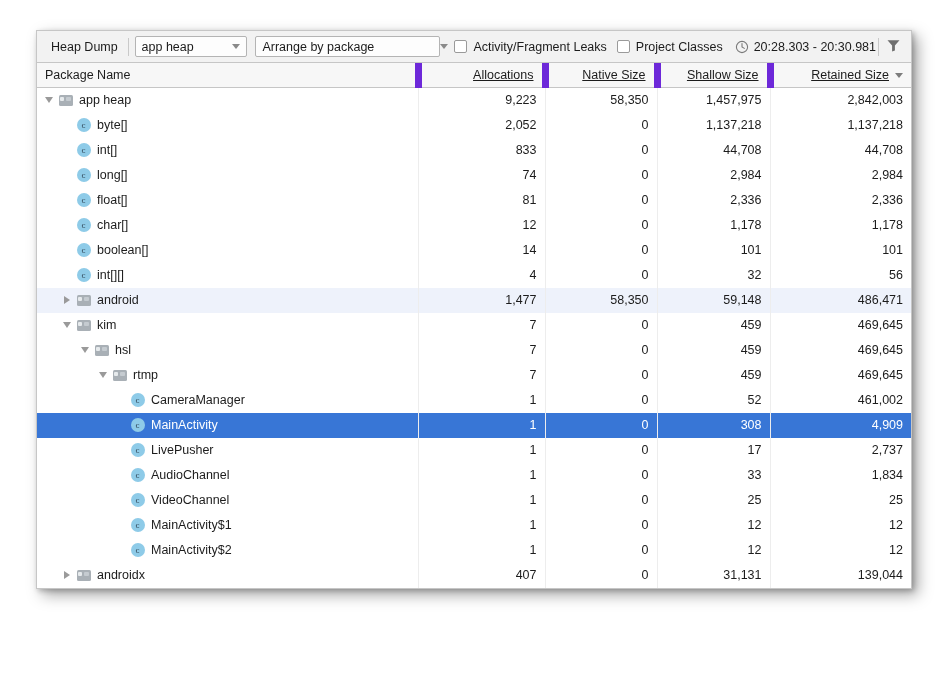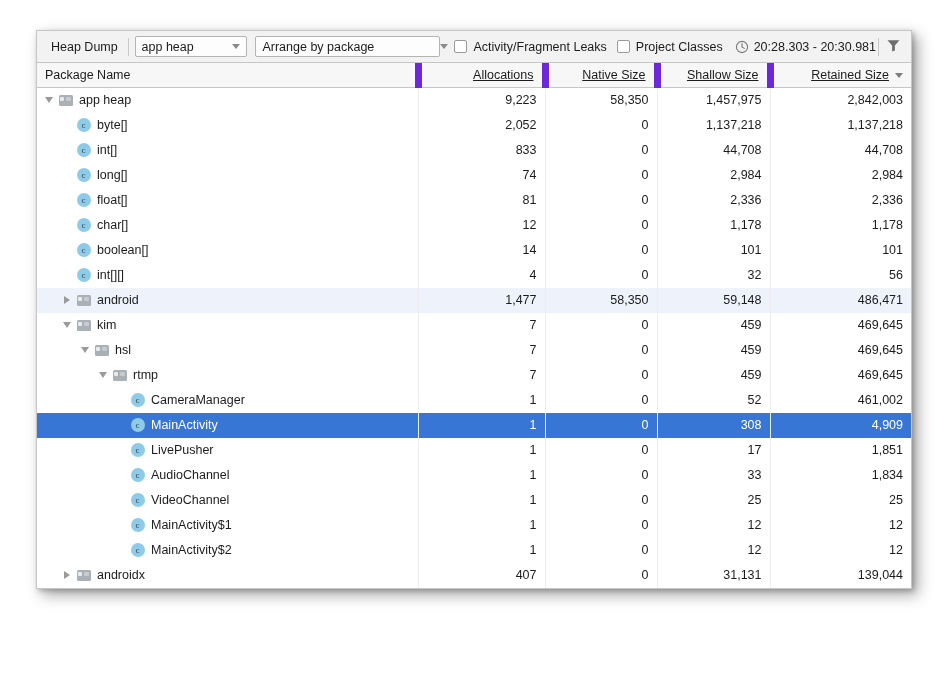--- a/index.html
+++ b/index.html
@@ -543,21 +543,21 @@
                 <span class="twisty"></span>
                 <span class="node-icon">
                   <span class="class-glyph">c</span>
                 </span>
                 <span class="node-label">LivePusher</span>
               </div>
             </td>
             <td class="num">1</td>
             <td class="num">0</td>
             <td class="num">17</td>
-            <td class="num">1,851</td>
+            <td class="num">2,737</td>
           </tr>
           <tr>
             <td class="col-name">
               <div class="name-cell" style="padding-left: 72px;">
                 <span class="twisty"></span>
                 <span class="node-icon">
                   <span class="class-glyph">c</span>
                 </span>
                 <span class="node-label">AudioChannel</span>
               </div>

